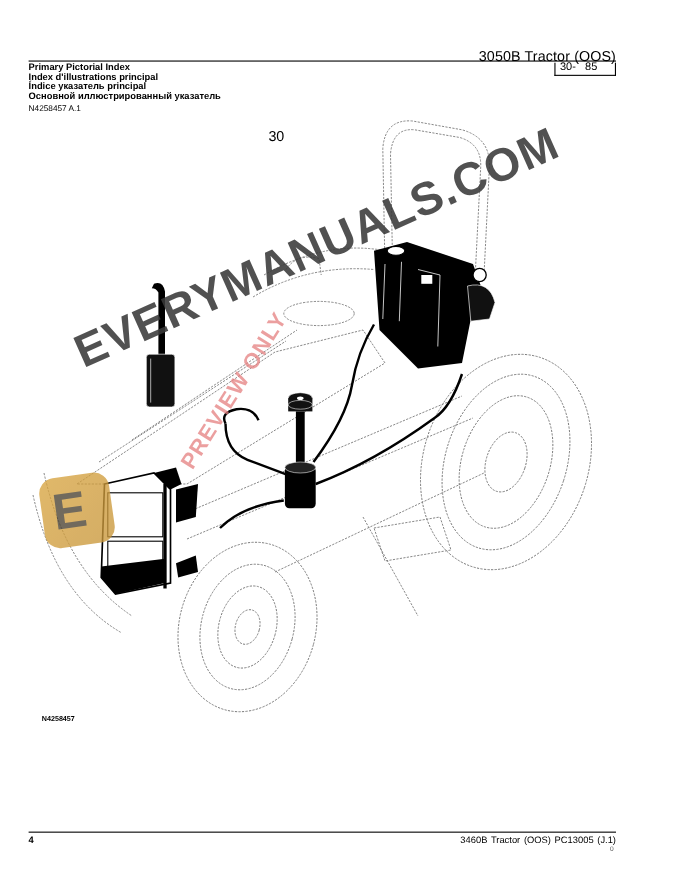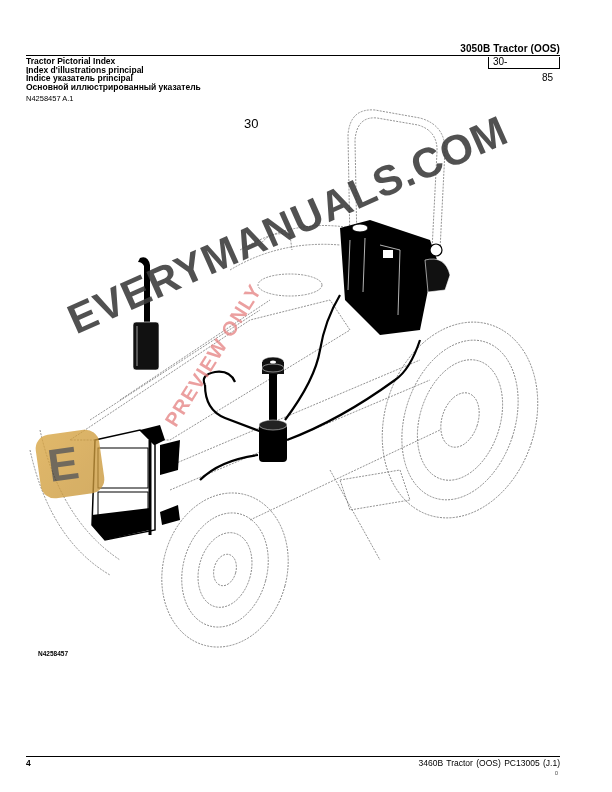--- a/index.html
+++ b/index.html
@@ -1,24 +1,24 @@
 <!DOCTYPE html>
 <html><head>
   <meta charset="utf-8">
   <style>
     html, body { margin: 0; padding: 0; background: #ffffff; }
     body { width: 612px; height: 792px; position: relative; overflow: hidden;
            font-family: "Liberation Sans", sans-serif; color: #000; }
-    .hdr-title { position: absolute; right: 52px; top: 43px; font-size: 10px; font-weight: bold; letter-spacing: 0.1px; }
+    .hdr-title { position: absolute; right: 52px; top: 43px; font-size: 13px; font-weight: normal; letter-spacing: 0.1px; }
     .hdr-rule { position: absolute; left: 26px; right: 52px; top: 55px; height: 0; border-top: 1px solid #000; }
-    .page-box { position: absolute; right: 52px; top: 57px; width: 72px; height: 12px;
+    .page-box { position: absolute; right: 52px; top: 57px; width: 56px; height: 12px;
                 border-left: 1px solid #000; border-bottom: 1px solid #000; border-right: 1px solid #000;
                 font-size: 10px; box-sizing: border-box; }
     .page-box .sec { position: absolute; left: 4px; top: -1px; }
-    .page-box .pg { position: absolute; right: 6px; top: -1px; margin-top: 16px; }
+    .page-box .pg { position: absolute; right: 16px; top: -1px; }
     .titles { position: absolute; left: 26px; top: 57px; font-size: 8.5px; font-weight: bold; line-height: 8.6px; }
     .fig-ref { position: absolute; left: 26px; top: 94px; font-size: 7.5px; text-align: center; }
     .callout { position: absolute; left: 244px; top: 116px; font-size: 13px; font-weight: normal; }
     .fig-id { position: absolute; left: 38px; top: 650px; font-size: 6.5px; font-weight: bold; }
     .ftr-rule { position: absolute; left: 26px; right: 52px; top: 756px; border-top: 1px solid #000; }
     .ftr-left { position: absolute; left: 26px; top: 758px; font-size: 8.5px; font-weight: bold; }
     .ftr-right { position: absolute; right: 52px; top: 758px; font-size: 8.5px; word-spacing: 1px; }
     .ftr-mark { position: absolute; right: 54px; top: 770px; font-size: 6px; color: #555; }
     svg.illus { position: absolute; left: 0; top: 0; }
     .wm-main { position: absolute; left: 80px; top: 296px; font-size: 42px; font-weight: bold; color: #3a3a3a;
@@ -33,21 +33,21 @@
 <body>
 
 <div class="hdr-title">3050B Tractor (OOS)</div>
 <div class="hdr-rule"></div>
 <div class="page-box">
   <span class="sec">30-</span>
   <span class="pg">85</span>
 </div>
 
 <div class="titles">
-  <div>Tractor Pictorial Index</div>
+  <div>Primary Pictorial Index</div>
   <div>Index d'illustrations principal</div>
   <div>Índice указатель principal</div>
   <div>Основной иллюстрированный указатель</div>
 </div>
 <div class="fig-ref">N4258457 A.1</div>
 
 <svg class="illus" width="612" height="792" viewBox="0 0 612 792">
   <g fill="none" stroke="#777" stroke-width="0.8" stroke-dasharray="2 1.2">
 
     <path d="M350 245 L348 135 Q350 108 375 110 L420 118 Q445 125 445 150 L440 250"></path>

